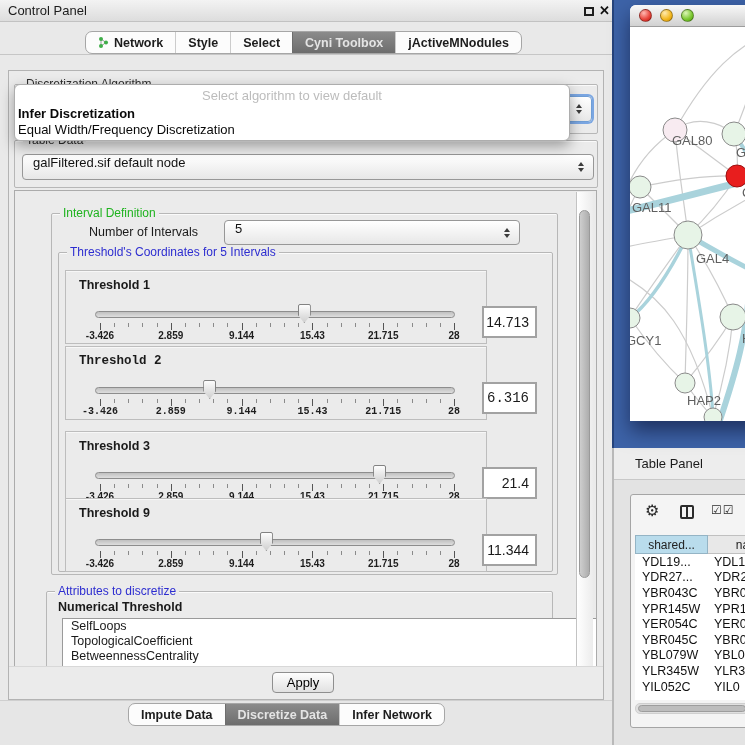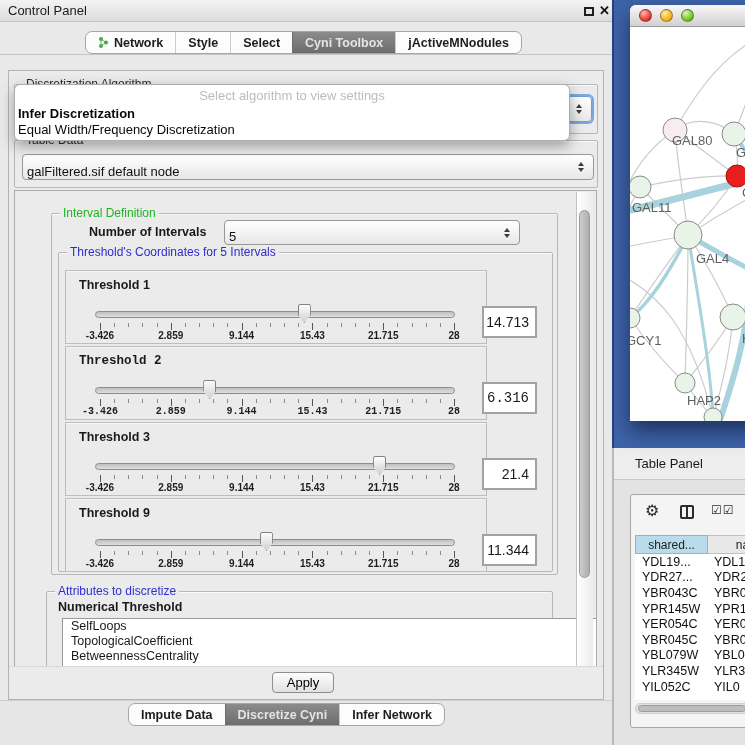--- a/index.html
+++ b/index.html
@@ -18,34 +18,34 @@
 #top-tabs{left:85px;top:31px}
 #bottom-tabs{left:128px;top:703px}
 #outer-box{position:absolute;left:8px;top:70px;width:596px;height:630px;border:1px solid #b3b3b3;background:#ebebeb}
 #bottom-strip{position:absolute;left:0;top:700px;width:612px;height:45px;background:#e6e6e6;border-top:1px solid #cfcfcf}
 
 .group{position:absolute;border:1px solid #b7b7b7;border-radius:2px;box-shadow:inset 0 1px 0 rgba(255,255,255,.75)}
 .gtitle{position:absolute;top:-8px;left:8px;background:#ebebeb;padding:0 3px;font-size:12px;color:#2e2e2e;white-space:nowrap}
 .gtitle.green{color:#1fb31f}
 .gtitle.blue{color:#2d2dd0}
 
-.combo{position:absolute;background:linear-gradient(#ffffff,#e7e7e7);border:1px solid #979797;border-radius:4px;display:flex;align-items:flex-end;padding:0 4px;font-size:13px;color:#111}
+.combo{position:absolute;background:linear-gradient(#ffffff,#e7e7e7);border:1px solid #979797;border-radius:4px;display:flex;align-items:flex-start;padding:0 10px;font-size:13px;color:#111}
 .stepper{position:absolute;right:9px;top:50%;transform:translateY(-50%);display:flex;flex-direction:column;gap:2px}
 .tu{width:0;height:0;border-left:3.5px solid transparent;border-right:3.5px solid transparent;border-bottom:4px solid #3c3c3c}
 .td{width:0;height:0;border-left:3.5px solid transparent;border-right:3.5px solid transparent;border-top:4px solid #3c3c3c}
 #algo-group{left:14px;top:84px;width:584px;height:50px}
 #algo-combo{left:22px;top:96px;width:570px;height:26px;border:1px solid #6f9ed6;box-shadow:0 0 0 2px #7aa6e2}
 #tabledata-group{left:14px;top:140px;width:584px;height:48px}
 #tabledata-combo{left:22px;top:154px;width:572px;height:26px}
 
 #scroll-panel{position:absolute;left:14px;top:190px;width:583px;height:478px;border:1px solid #ababab;overflow:hidden;background:#ebebeb}
 #vscroll{position:absolute;left:561px;top:1px;width:17px;height:474px;background:linear-gradient(90deg,#ffffff,#ececec);border-left:1px solid #c3c3c3}
 #vscroll-thumb{position:absolute;left:2px;top:18px;width:11px;height:368px;background:linear-gradient(90deg,#cecece,#adadad);border:1px solid #9a9a9a;border-radius:6px}
 #interval-group{left:36px;top:22px;width:507px;height:362px}
-#num-label{position:absolute;left:37px;top:11px;font-weight:bold;font-size:12.5px}
+#num-label{position:absolute;left:37px;top:11px;font-weight:normal;font-size:12.5px}
 #num-combo{left:172px;top:6px;width:296px;height:25px}
 #thresholds-group{left:6px;top:38px;width:495px;height:320px}
 .tpanel{position:absolute;left:6px;width:422px;height:74px;border:1px solid #bdbdbd;background:#ebebeb;box-shadow:inset 0 1px 0 #f7f7f7}
 .tlabel{position:absolute;left:13px;top:7px;font-weight:bold;font-size:12.5px}
 .track{position:absolute;left:29px;top:40px;width:360px;height:7px;border:1px solid #8d8d8d;border-radius:4px;background:linear-gradient(#c0c0c0,#dedede)}
 .thumb{position:absolute;top:33px;width:13px;height:19px;background:linear-gradient(#fdfdfd,#d0d0d0);border:1px solid #828282;border-radius:2px;clip-path:polygon(0 0,100% 0,100% 58%,50% 100%,0 58%)}
 .ticks{position:absolute;left:0;top:52px;width:100%;height:8px}
 .tick{position:absolute;width:1px;height:4px;background:#8a8a8a;top:0}
 .tick.major{height:7px;background:#555}
 .ticklabel{position:absolute;top:59px;transform:translateX(-50%);font-size:10px;font-weight:bold;color:#1e1e1e;white-space:nowrap}
@@ -241,21 +241,21 @@
             </div>
             <div class="ticklabel" style="left: 34px;">-3.426</div>
             <div class="ticklabel" style="left: 104.8px;">2.859</div>
             <div class="ticklabel" style="left: 175.6px;">9.144</div>
             <div class="ticklabel" style="left: 246.4px;">15.43</div>
             <div class="ticklabel" style="left: 317.2px;">21.715</div>
             <div class="ticklabel" style="left: 388px;">28</div>
             <div class="thumb" style="left: 137.239px;"></div>
             <div class="vbox">6.316</div>
           </div>
-          <div class="tpanel" style="top: 169px;">
+          <div class="tpanel" style="top: 178px;">
             <div class="tlabel">Threshold 3</div>
             <div class="track"></div>
             <div class="ticks">
               <div class="tick major" style="left: 34px;"></div>
               <div class="tick" style="left: 48.16px;"></div>
               <div class="tick" style="left: 62.32px;"></div>
               <div class="tick" style="left: 76.48px;"></div>
               <div class="tick" style="left: 90.64px;"></div>
               <div class="tick major" style="left: 104.8px;"></div>
               <div class="tick" style="left: 118.96px;"></div>
@@ -351,29 +351,29 @@
 
   <div id="button-bar"></div>
   <button id="apply-btn">Apply</button>
 
   <div id="bottom-strip"></div>
   <div id="bottom-tabs" class="tabrow">
       <div class="tab">
         <span>Impute Data</span>
       </div>
       <div class="tab sel">
-        <span>Discretize Cyni</span>
+        <span>Discretize Data</span>
       </div>
       <div class="tab">
         <span>Infer Network</span>
       </div>
     </div>
 
   <div id="algo-popup">
-    <div id="popup-hint">Select algorithm to view settings</div>
+    <div id="popup-hint">Select algorithm to view default</div>
     <div id="popup-items">
         <div class="pop-item bold">Infer Discretization</div>
         <div class="pop-item">Equal Width/Frequency Discretization</div>
       </div>
   </div>
 
   <div id="desktop"></div>
 
   <div id="net-window">
     <div id="net-titlebar">

